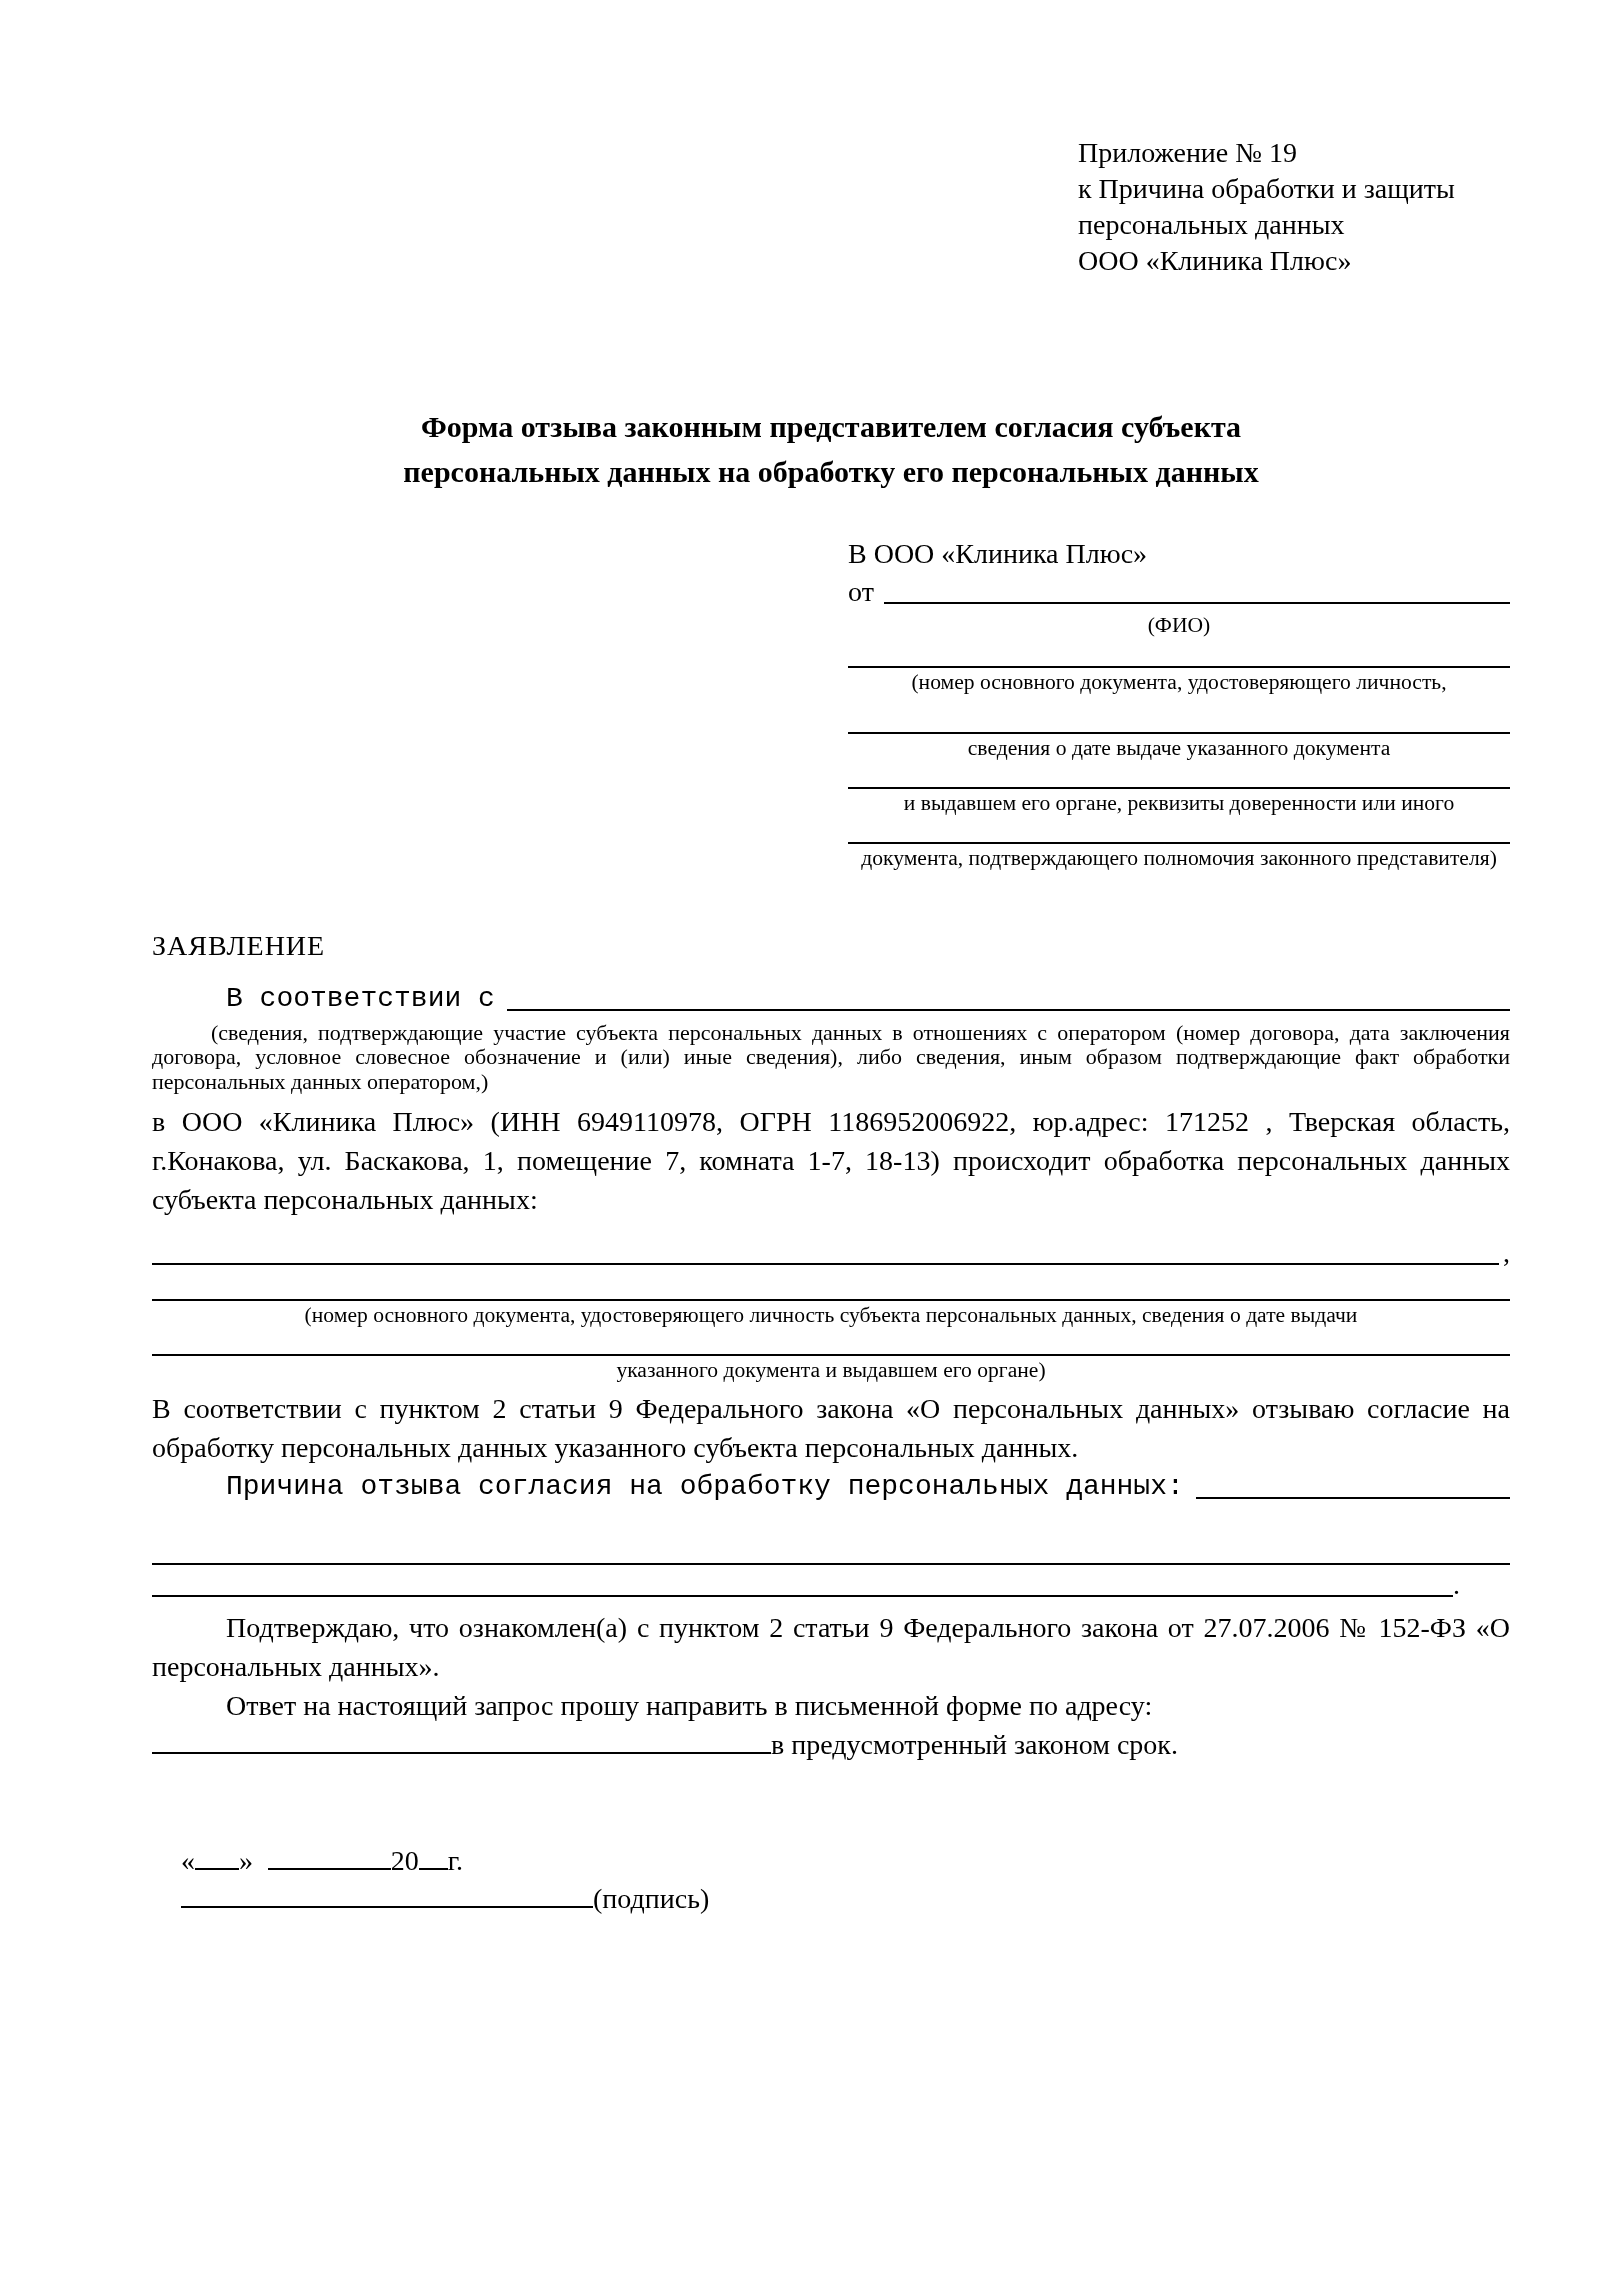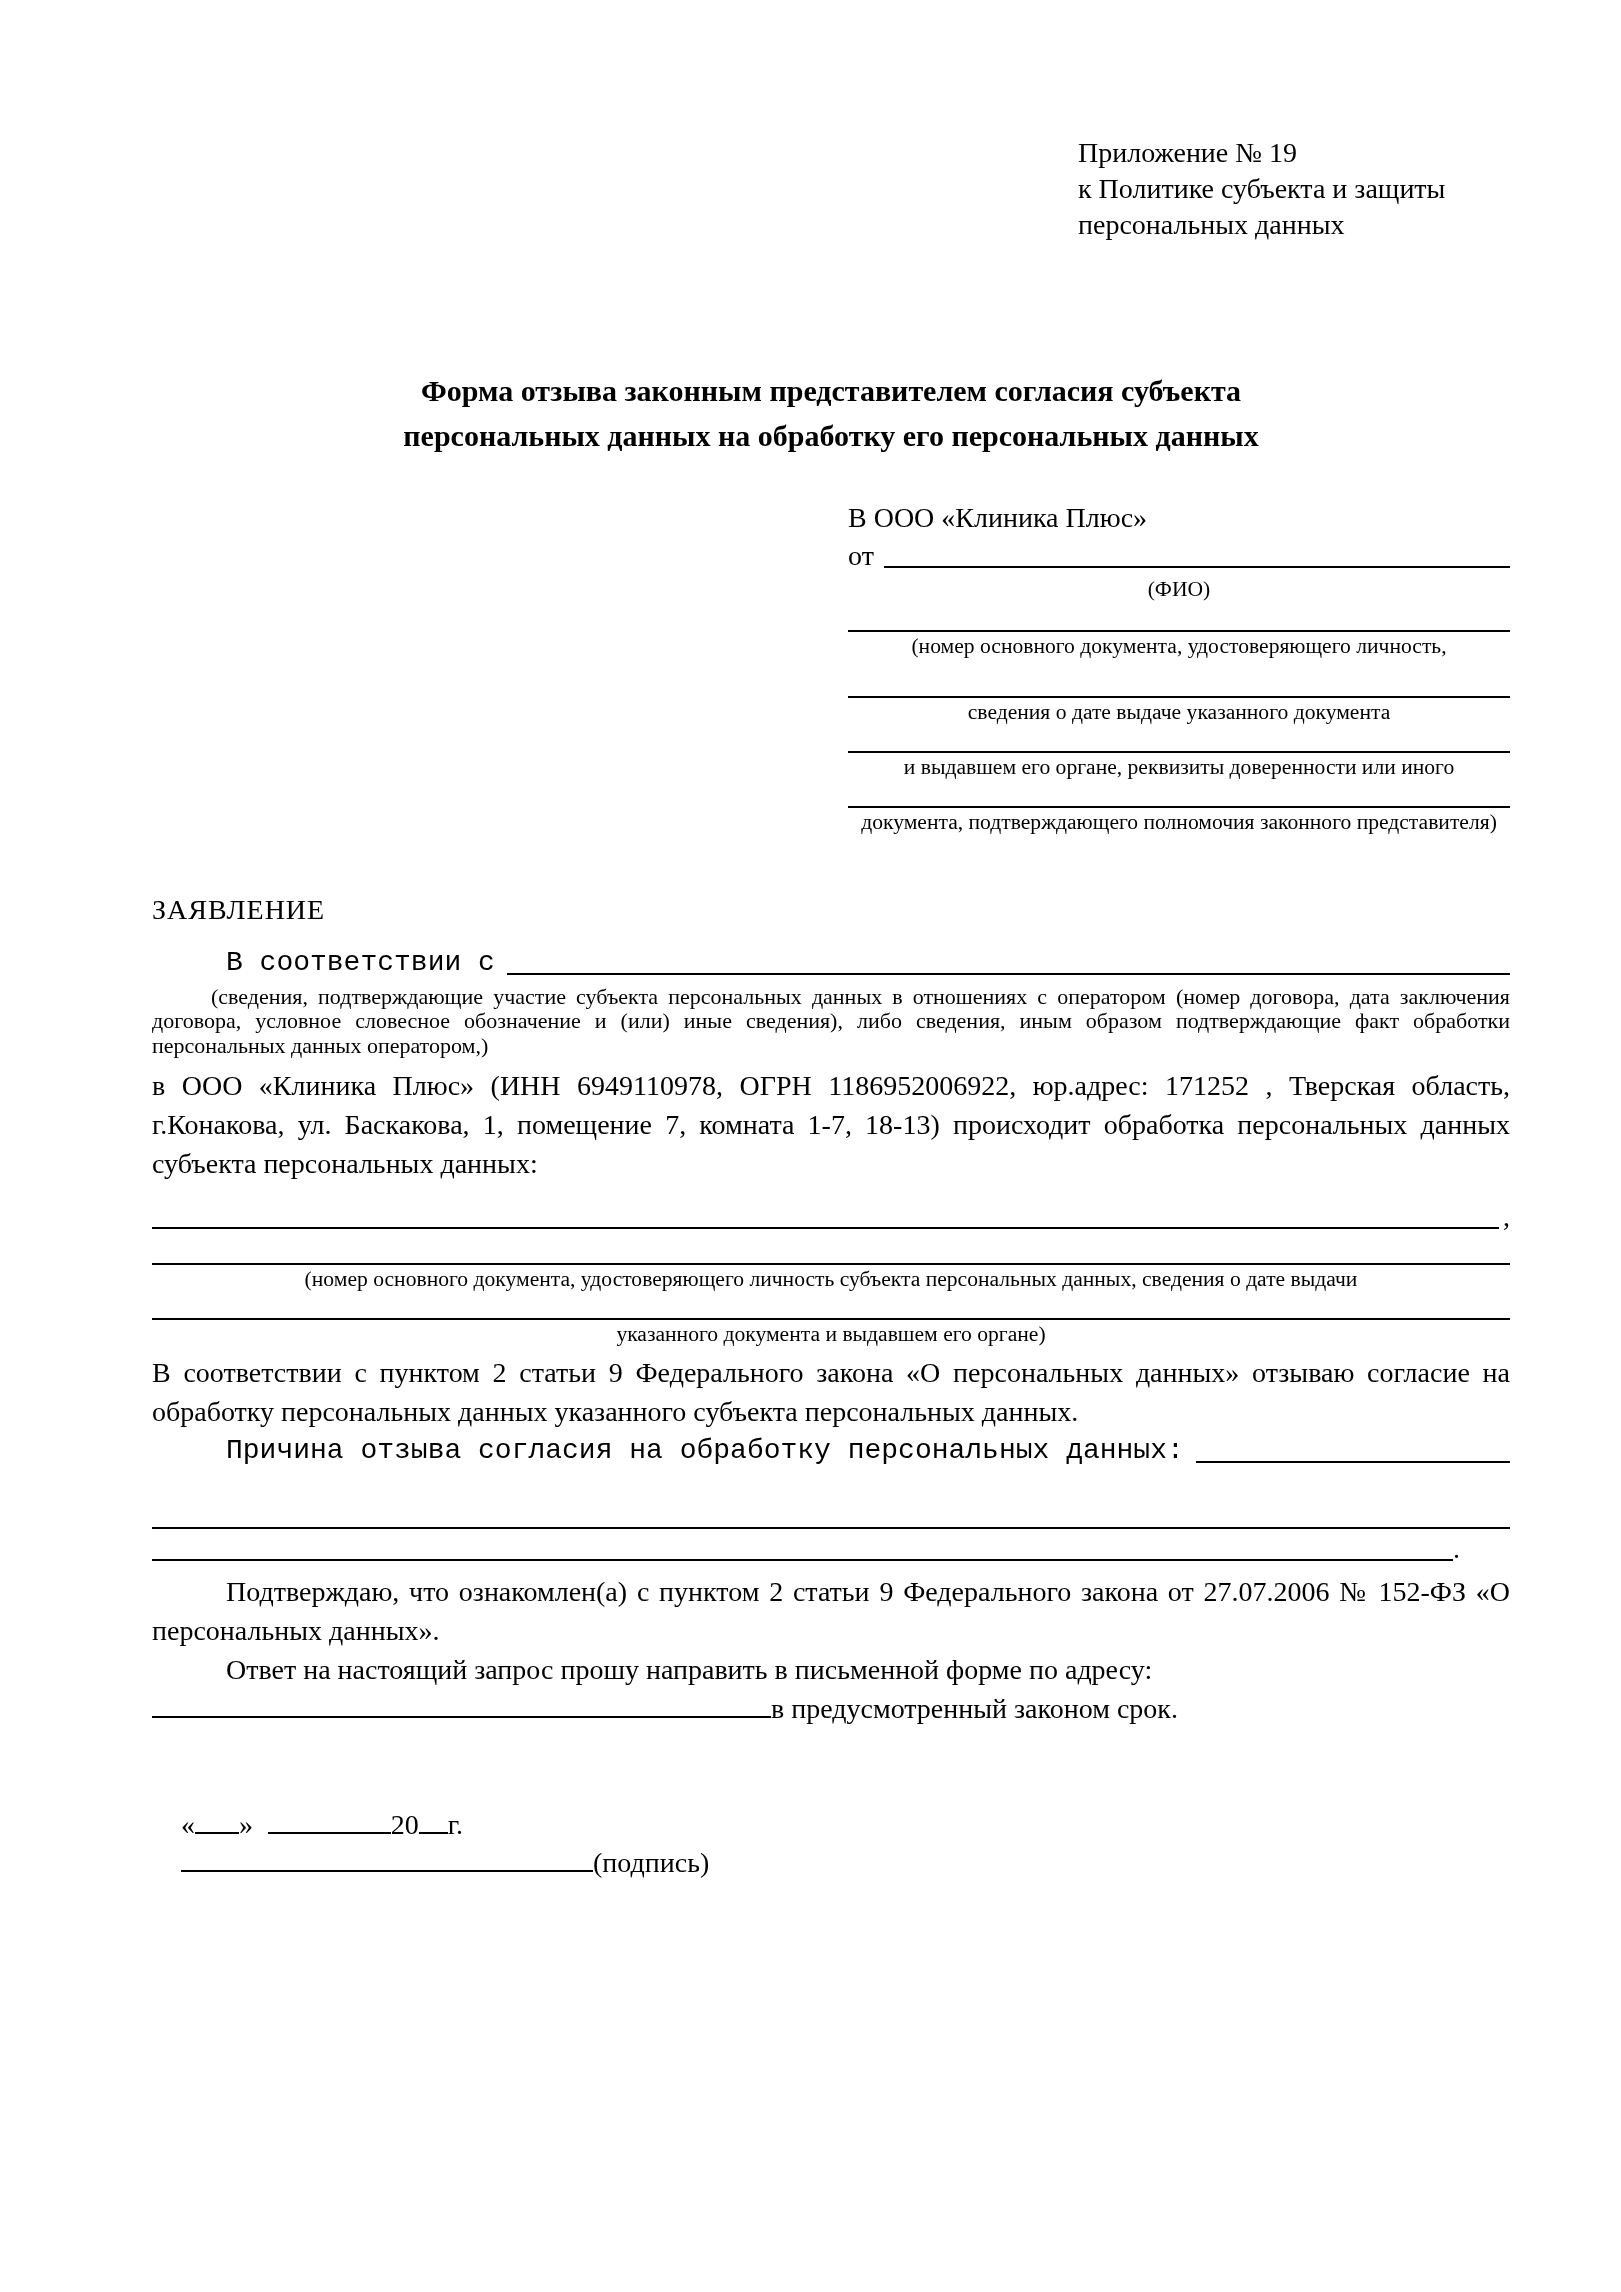--- a/index.html
+++ b/index.html
@@ -28,22 +28,23 @@
   .footer-row{display:flex;justify-content:space-between;align-items:baseline;margin-top:78px;font-size:28px;line-height:38px;flex-direction:column;}
 </style>
 </head>
 <body>
 
 <div class="page">
   <div class="content">
 
     <div class="hnote">
       <div>Приложение № 19</div>
-      <div>к Политике субъекта и защиты</div>
+      <div>к Причина обработки и защиты</div>
       <div>персональных данных</div>
+      <div>ООО «Клиника Плюс»</div>
     </div>
 
     <div class="title">
       <div>Форма отзыва законным представителем согласия субъекта</div>
       <div>персональных данных на обработку его персональных данных</div>
     </div>
 
     <div class="addr">
       <div>В ООО «Клиника Плюс»</div>
       <div class="row">

